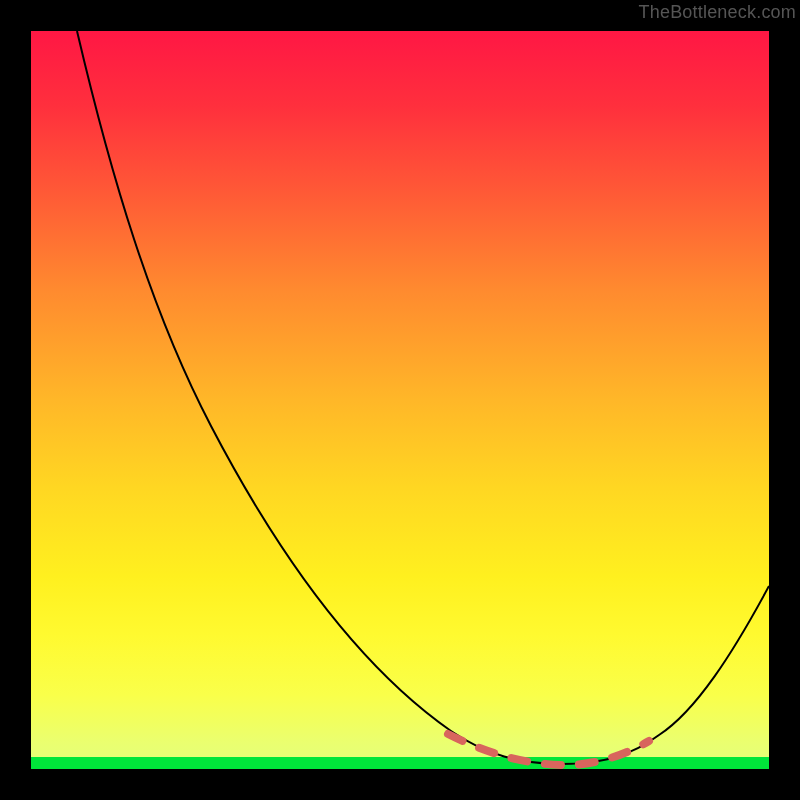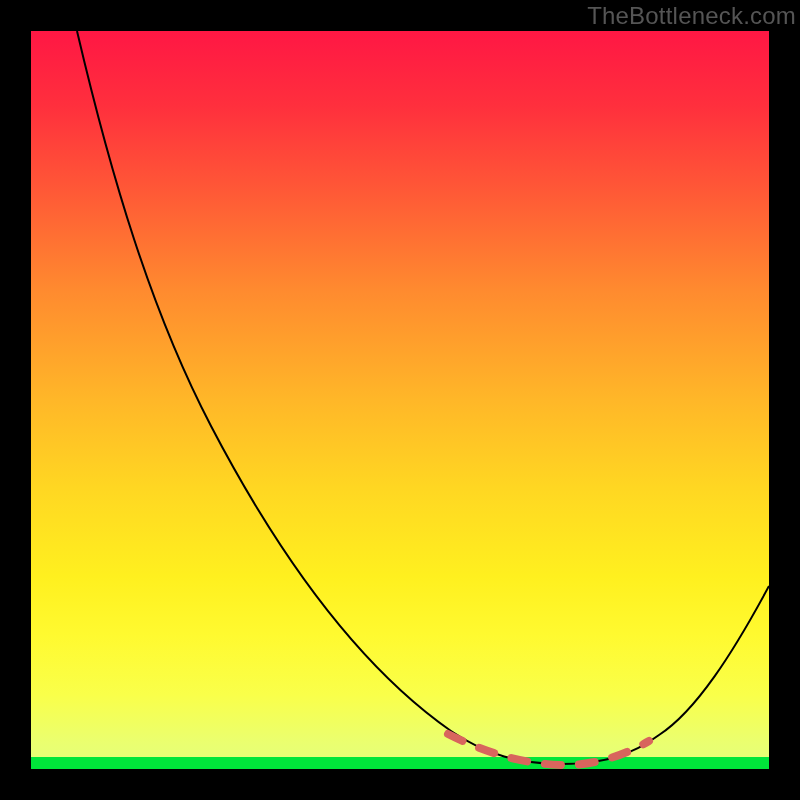--- a/index.html
+++ b/index.html
@@ -15,21 +15,21 @@
     position: relative;
     width: 800px;
     height: 800px;
     background: #000;
   }
   .watermark {
     position: absolute;
     top: 2px;
     right: 4px;
     color: #555;
-    font-size: 24px;
+    font-size: 18px;
     font-weight: 500;
     letter-spacing: 0.2px;
     z-index: 10;
   }
   .plot-area {
     position: absolute;
     left: 31px;
     top: 31px;
     width: 738px;
     height: 738px;

